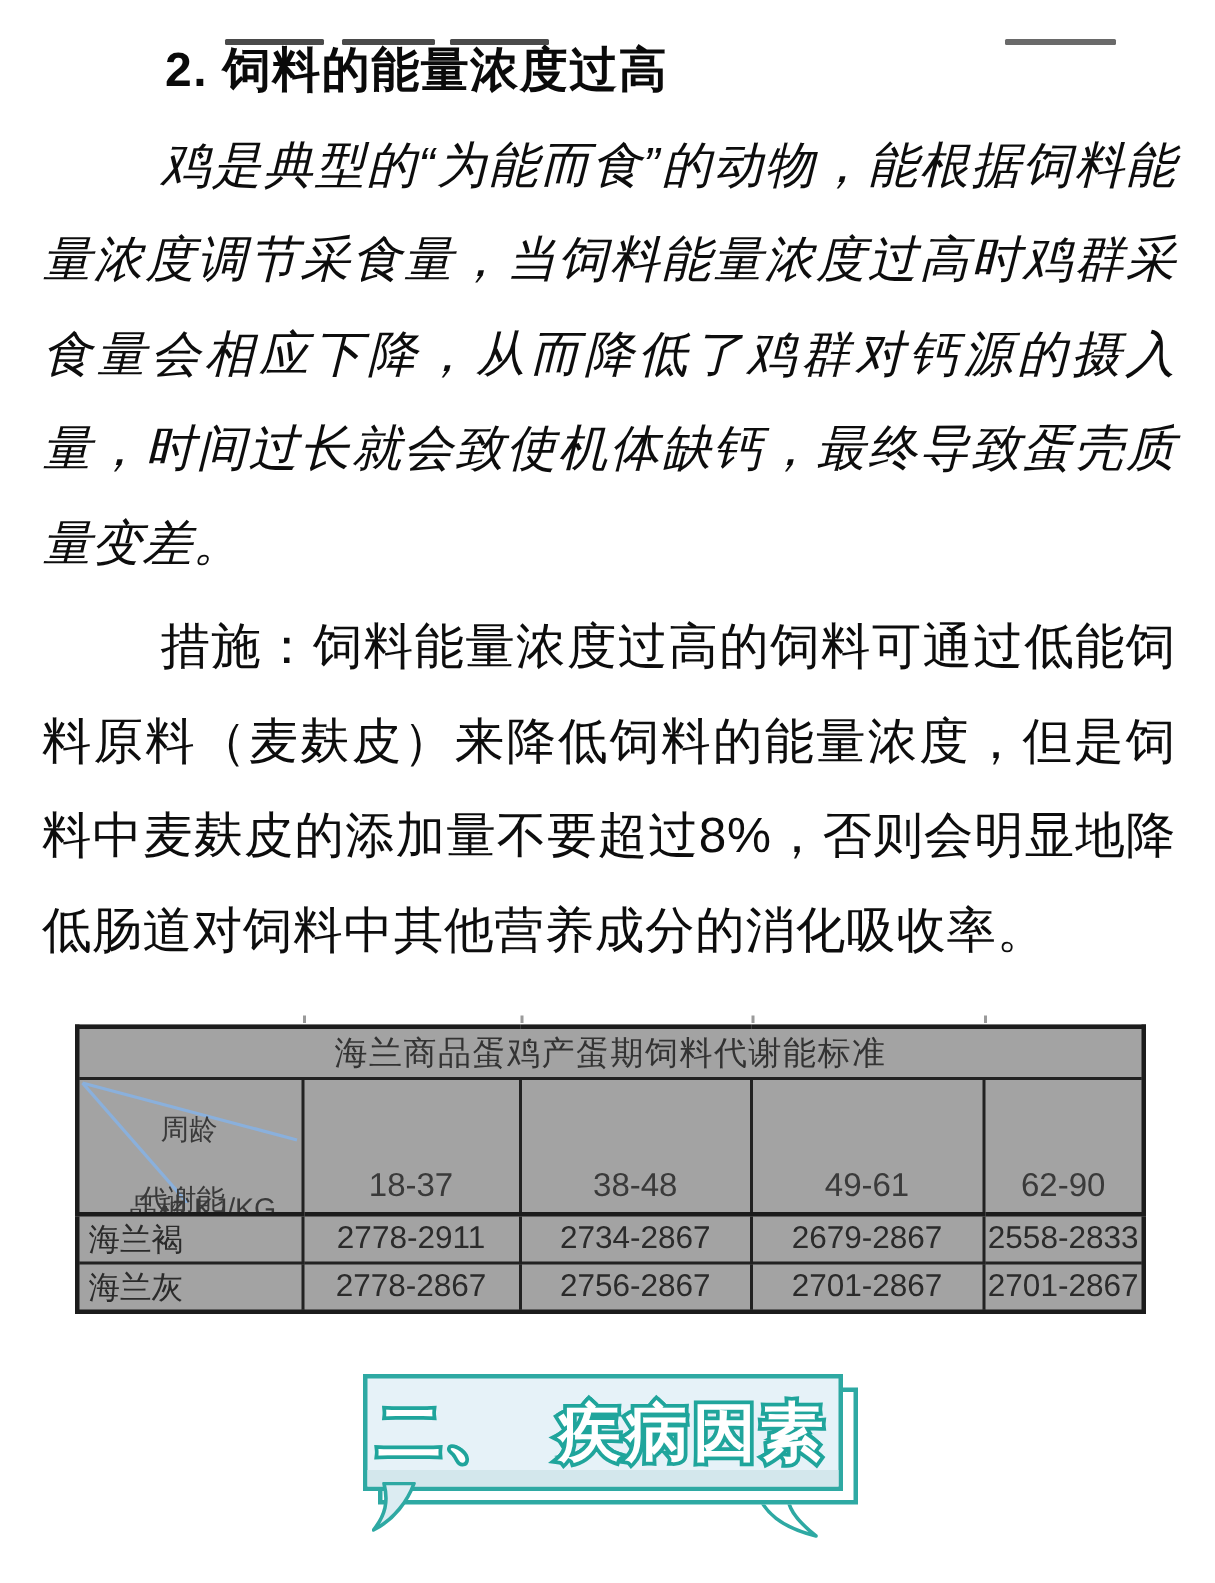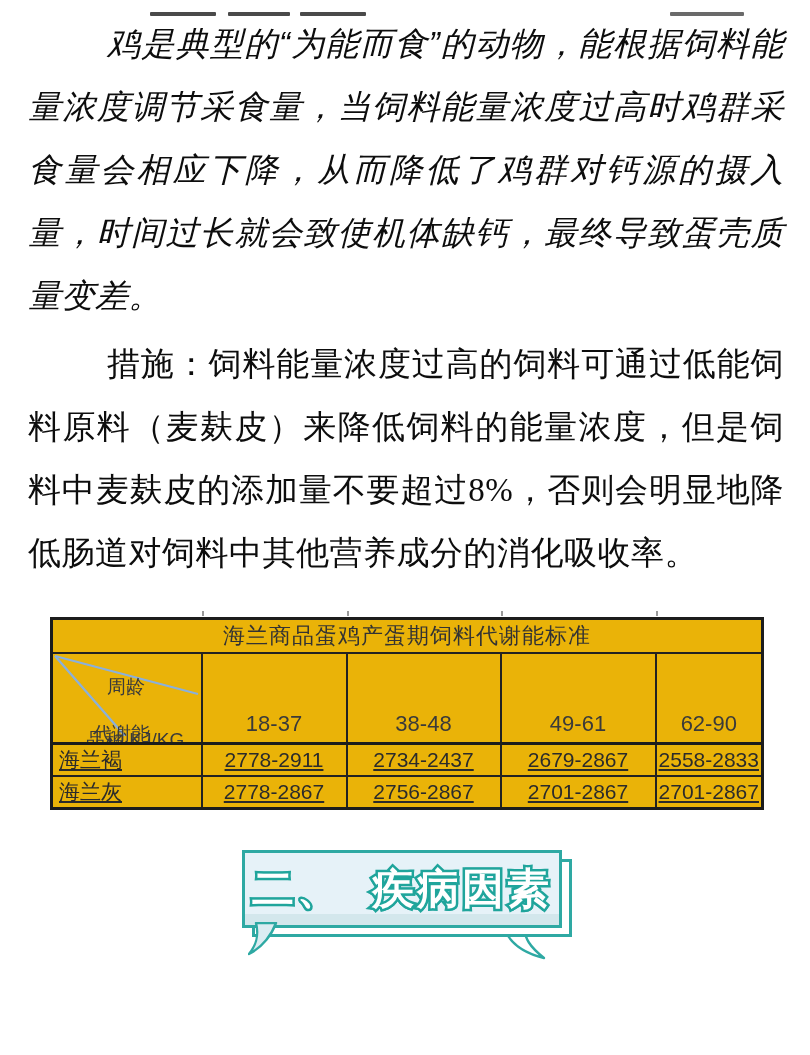--- a/index.html
+++ b/index.html
@@ -19,48 +19,48 @@
 
   .heading{
     font-size:32px;font-weight:700;color:#0a0a0a;
     margin:26px 28px 0 110px;line-height:40px;letter-spacing:1px;
   }
   .body-par{
     font-size:33px;line-height:63px;color:#0d0d0d;
     margin:0 26px 0 28px;text-align:justify;letter-spacing:0.5px;
   }
   .p1{text-indent:79px;margin-top:12px;font-style:italic;}
-  .p2{text-indent:79px;margin-top:6px;font-family:Liberation Serif, serif;}
+  .p2{text-indent:79px;margin-top:6px;}
 
   
   .table-wrap{position:relative;margin:32px 0 0 50px;width:717px;}
   .tick{position:absolute;top:-6px;width:2px;height:5px;background:#9a9a9a;}
   .tk1{left:152px;}.tk2{left:297px;}.tk3{left:451px;}.tk4{left:606px;}
   table.me{
     border-collapse:collapse;table-layout:fixed;width:713px;
-    color:#2e2e2e;background:#eab308;
+    color:#2e2e2e;background:#a3a3a3;
   }
   table.me td{border:2px solid #222;overflow:hidden;}
   table.me{border:3px solid #1c1c1c;}
   td.title-cell{
     height:29px;text-align:center;font-size:22px;letter-spacing:1px;
     border-bottom:3px solid #1c1c1c;color:#333;
   }
   tr.head-row td{
     height:82px;vertical-align:bottom;text-align:center;
     font-size:22px;padding-bottom:5px;color:#3a3a3a;
     border-bottom:3px solid #1c1c1c;
   }
   td.corner{position:relative;padding:0;}
   .corner svg{position:absolute;left:0;top:0;}
   .c-txt{position:absolute;font-size:19px;color:#3a3a3a;white-space:nowrap;}
   .c-top{left:54px;top:20px;}
   .c-mid{left:40px;top:32px;margin-top:35px;}
   .c-bot{left:33px;top:73px;}
-  tr.data-row td{height:28px;text-align:center;font-size:21px;color:#2b2b2b;text-decoration:underline;}
+  tr.data-row td{height:28px;text-align:center;font-size:21px;color:#2b2b2b;}
   tr.data-row td.breed{text-align:left;padding-left:6px;font-size:21px;}
 
   
   .banner{position:relative;width:340px;height:115px;margin:40px 0 0 242px;}
   .banner-back{
     position:absolute;left:10px;top:9px;width:314px;height:72px;
     background:#ffffff;border:3px solid #2ea9a3;z-index:1;
   }
   .banner-main{
     position:absolute;left:0;top:0;width:314px;height:72px;
@@ -86,20 +86,21 @@
 
 <div class="page">
 
   <div>
     <span class="frag f1"></span>
     <span class="frag f2"></span>
     <span class="frag f3"></span>
     <span class="frag f4"></span>
   </div>
 
+  <h1 class="heading">2. 饲料的能量浓度过高</h1>
 
   <p class="body-par p1">鸡是典型的“为能而食”的动物，能根据饲料能量浓度调节采食量，当饲料能量浓度过高时鸡群采食量会相应下降，从而降低了鸡群对钙源的摄入量，时间过长就会致使机体缺钙，最终导致蛋壳质量变差。</p>
   <p class="body-par p2">措施：饲料能量浓度过高的饲料可通过低能饲料原料（麦麸皮）来降低饲料的能量浓度，但是饲料中麦麸皮的添加量不要超过8%，否则会明显地降低肠道对饲料中其他营养成分的消化吸收率。</p>
 
   <div class="table-wrap">
     <span class="tick tk1"></span>
     <span class="tick tk2"></span>
     <span class="tick tk3"></span>
     <span class="tick tk4"></span>
     <table class="me">
@@ -125,21 +126,21 @@
           <span class="c-txt c-bot">品种 KJ/KG</span>
         </td>
         <td>18-37</td>
         <td>38-48</td>
         <td>49-61</td>
         <td>62-90</td>
       </tr>
       <tr class="data-row">
         <td class="breed">海兰褐</td>
         <td>2778-2911</td>
-        <td>2734-2437</td>
+        <td>2734-2867</td>
         <td>2679-2867</td>
         <td>2558-2833</td>
       </tr>
       <tr class="data-row">
         <td class="breed">海兰灰</td>
         <td>2778-2867</td>
         <td>2756-2867</td>
         <td>2701-2867</td>
         <td>2701-2867</td>
       </tr>

